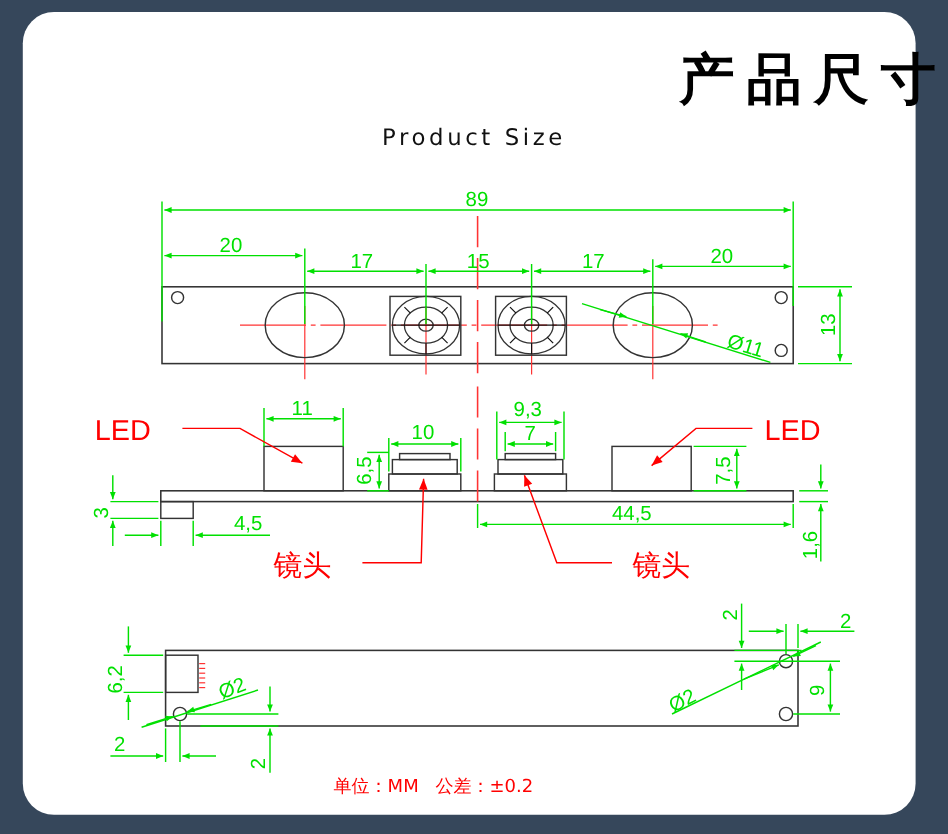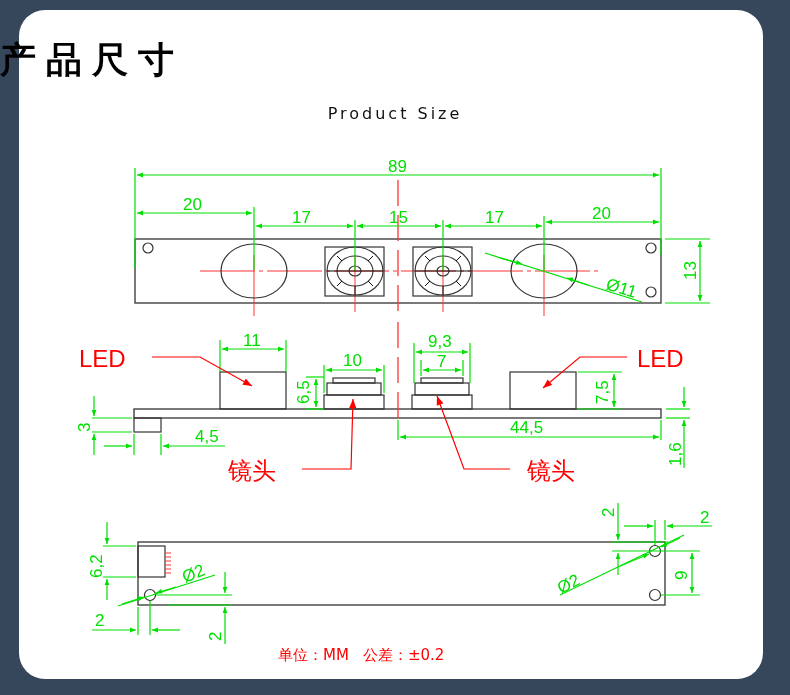--- a/index.html
+++ b/index.html
@@ -13,33 +13,33 @@
   .card {
     position: absolute;
     left: 19px; top: 10px;
     width: 744px; height: 669px;
     background: #ffffff;
     border-radius: 26px;
   }
   .title {
     position: absolute;
     left: 0; right: 0; top: 36px;
-    text-align: left;
+    text-align: right;
     font-family: "DejaVu Sans", sans-serif;
     font-weight: bold;
-    font-size: 36px;
+    font-size: 46px;
     letter-spacing: 10px;
     color: #000;
   }
   .subtitle {
     position: absolute;
     left: 0; right: 0; top: 104px;
     text-align: center;
     font-family: "DejaVu Sans", sans-serif;
-    font-size: 16px;
+    font-size: 19px;
     letter-spacing: 3px;
     color: #111;
   }
   svg.drawing {
     position: absolute;
     left: 0; top: 0;
   }
   .dim { fill: #00e000; font-family: "Liberation Sans", sans-serif; font-size: 17px; }
   .lbl { fill: #ff0000; font-family: "Liberation Sans", sans-serif; font-size: 24px; }
   .cn  { fill: #ff0000; font-family: "DejaVu Sans", sans-serif; font-size: 24px; }

